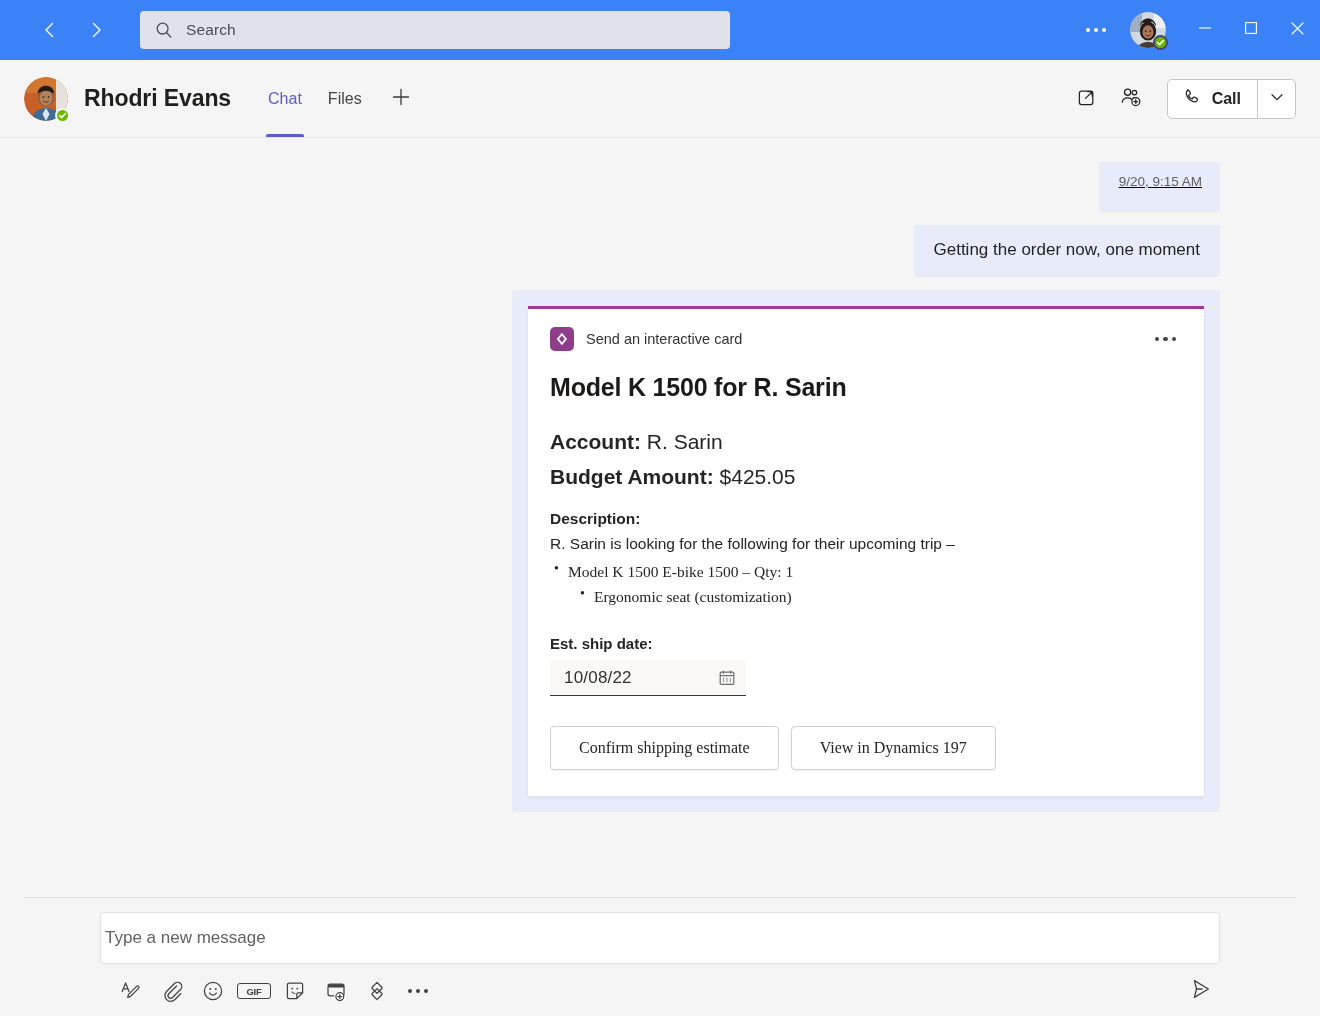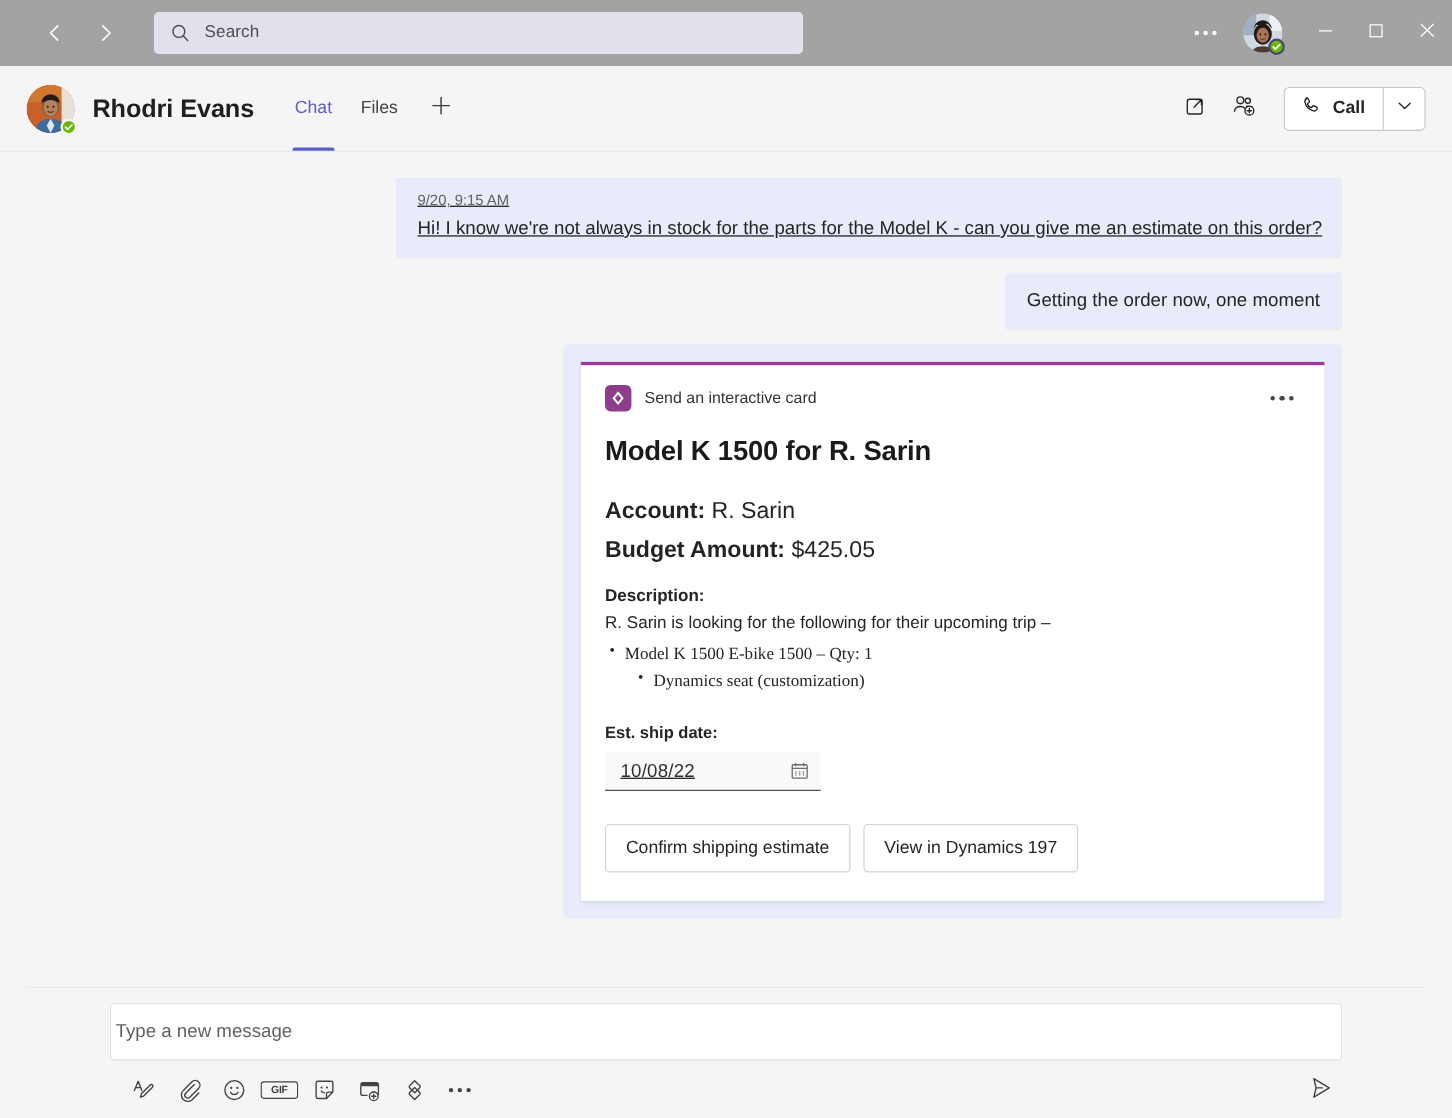--- a/index.html
+++ b/index.html
@@ -8,21 +8,21 @@
     width: 1320px; height: 1016px;
     font-family: "Liberation Sans", sans-serif;
     background: #f5f5f5;
     overflow: hidden;
     -webkit-font-smoothing: antialiased;
   }
   .app { width: 1320px; height: 1016px; display: flex; flex-direction: column; position: relative; }
 
   
   .titlebar {
-    height: 60px; background: #a3a3a3; flex: 0 0 60px;
+    height: 60px; background: #3b82f6; flex: 0 0 60px;
     display: flex; align-items: center; position: relative;
   }
   .nav-arrows { display: flex; align-items: center; margin-left: 34px; gap: 14px; }
   .nav-btn {
     width: 32px; height: 32px; display: flex; align-items: center; justify-content: center;
     border-radius: 4px; cursor: pointer;
   }
   .nav-btn svg { display: block; }
   .search-box {
     margin-left: 28px; width: 590px; height: 38px;
@@ -154,30 +154,30 @@
   .bullets li { font-size: 15.5px; color: #242424; line-height: 1.62; padding-left: 18px; position: relative; }
   .bullets li::before {
     content: "•"; position: absolute; left: 4px; top: -1px; font-size: 14px; color: #242424;
   }
   .bullets .sub { padding-left: 44px; }
   .bullets .sub::before { left: 30px; }
 
   .date-label { font-size: 15px; font-weight: bold; color: #242424; margin: 26px 0 8px 0; }
   .date-field {
     width: 196px; height: 36px; background: #faf9f8; border-bottom: 1px solid #3b3a39;
-    display: flex; align-items: center; padding: 0 10px 0 14px; cursor: pointer; text-decoration: underline;
+    display: flex; align-items: center; padding: 0 10px 0 14px; cursor: pointer;
   }
   .date-value { font-size: 17px; color: #323130; letter-spacing: .2px; }
   .date-cal-icon { margin-left: auto; width: 18px; height: 18px; display: flex; }
 
   .card-actions { display: flex; gap: 12px; margin-top: 30px; }
   .card-btn {
     background: #ffffff; border: 1px solid #d1d1d1; border-radius: 4px;
-    padding: 0 18px; height: 44px; display: flex; align-items: center;
-    font-size: 16px; color: #242424; cursor: pointer; font-family: Liberation Sans, sans-serif;
+    padding: 0 28px; height: 44px; display: flex; align-items: center;
+    font-size: 16px; color: #242424; cursor: pointer; font-family: Liberation Serif, serif;
     box-shadow: 0 .3px .9px rgba(0,0,0,.05);
   }
 
   
   .compose-divider { height: 1px; background: #e1e1e1; margin: 0 24px; }
   .compose-area { flex: 0 0 118px; background: #f5f5f5; padding: 14px 100px 0 100px; position: relative; }
   .compose-box {
     background: #ffffff; border: 1px solid #e1e1e1; border-radius: 4px;
     height: 52px; display: flex; align-items: center; padding: 0 4px; cursor: text;
     box-shadow: 0 .2px .6px rgba(0,0,0,.05);
@@ -385,21 +385,20 @@
         </div>
       </div>
     </div>
   </div>
 
   <div class="messages">
 
     <div class="msg-row" style="justify-content:flex-end;">
       <div class="bubble incoming">
         <div class="bubble-time">9/20, 9:15 AM</div>
-        <div class="bubble-text">Hi! I know we're not always in stock for the parts for the Model K - can you give me an estimate on this order?</div>
       </div>
     </div>
 
     <div class="msg-row right" style="margin-top:14px;">
       <div class="bubble sent">
         <div class="bubble-text">Getting the order now, one moment</div>
       </div>
     </div>
 
     <div class="card-outer">
@@ -430,21 +429,21 @@
           <b>Budget Amount:</b>
           <span>$425.05</span>
         </div>
 
         <div class="card-section-gap"></div>
 
         <div class="card-desc-label">Description:</div>
         <div class="card-desc-text">R. Sarin is looking for the following for their upcoming trip –</div>
         <ul class="bullets">
           <li>Model K 1500 E-bike 1500 – Qty: 1</li>
-          <li class="sub">Dynamics seat (customization)</li>
+          <li class="sub">Ergonomic seat (customization)</li>
         </ul>
 
         <div class="date-label">Est. ship date:</div>
         <div class="date-field">
           <span class="date-value">10/08/22</span>
           <span class="date-cal-icon">
             <svg width="18" height="18" viewBox="0 0 18 18" fill="none">
               <rect x="2.2" y="3.2" width="13.6" height="12.2" rx="1" stroke="#6e6e6e" stroke-width="1.2"></rect>
               <path d="M2.2 6.6h13.6" stroke="#6e6e6e" stroke-width="1.2"></path>
               <path d="M5.6 8.8v4.4M9 8.8v4.4M12.4 8.8v4.4" stroke="#9a9a9a" stroke-width="1.1"></path>

